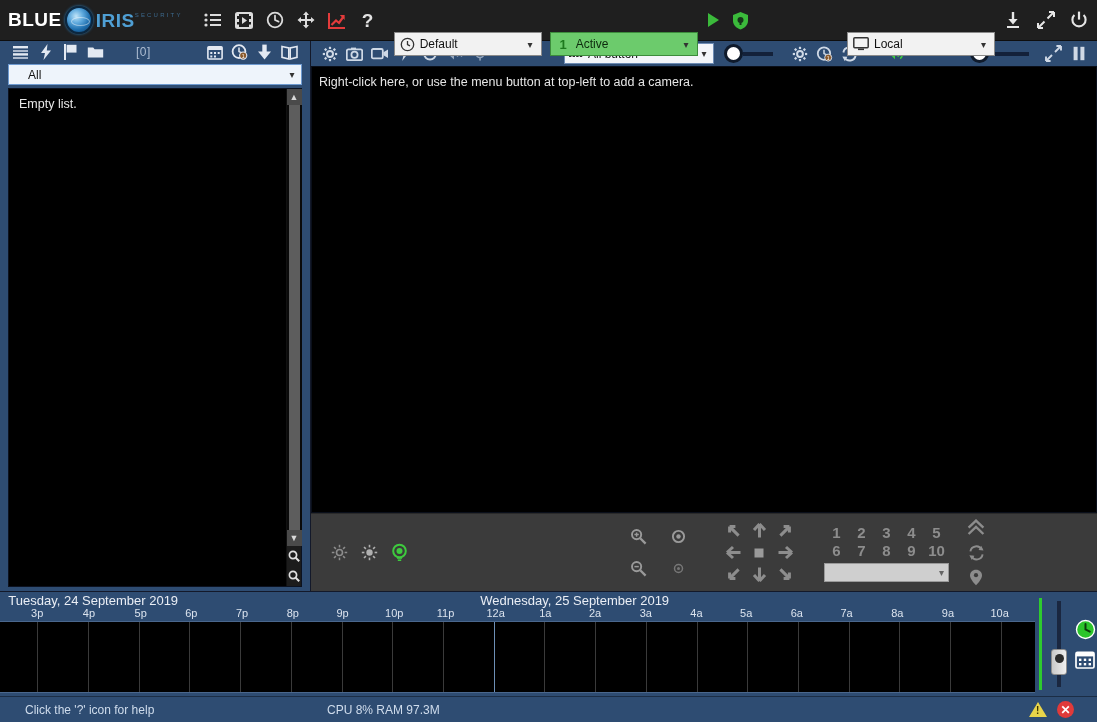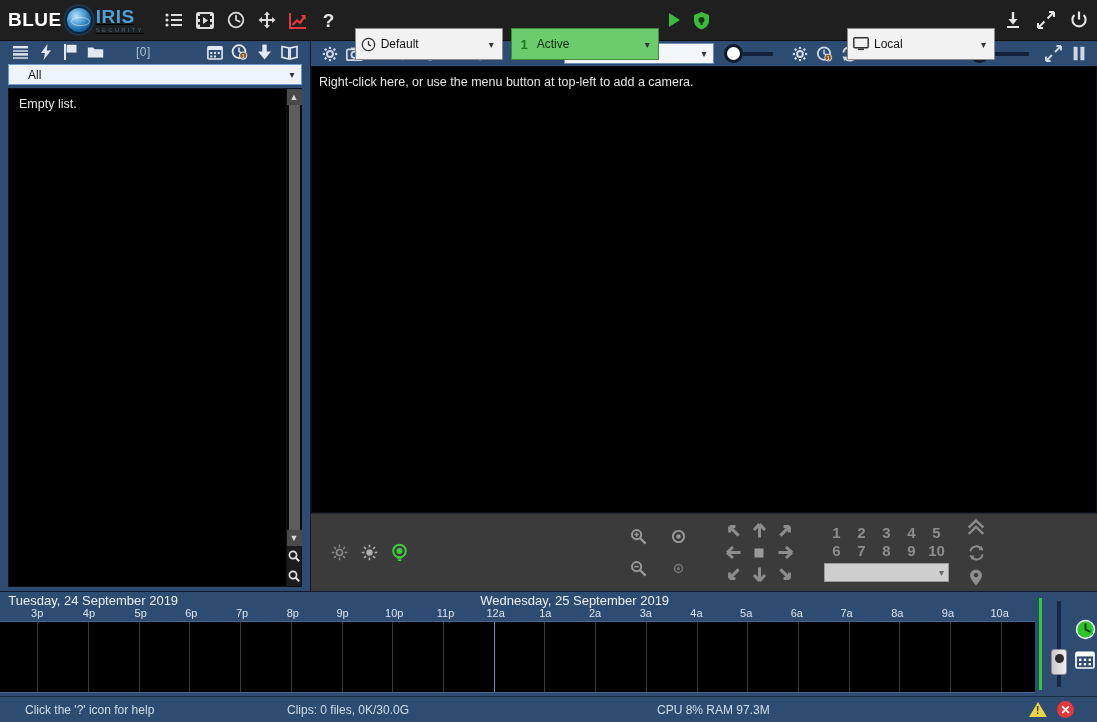--- a/index.html
+++ b/index.html
@@ -35,40 +35,40 @@
     border: 2px solid #0b2740;
     box-shadow: 0 0 3px #2a7fc0;
     position: relative;
   }
   .logo-globe::after {
     content: ""; position: absolute;
     left: 4px; top: 9px; width: 17px; height: 7px;
     border-radius: 50%;
     border: 1px solid rgba(255,255,255,0.45);
   }
-  .logo-iris-wrap { display: flex; flex-direction: column; line-height: 1; text-decoration: underline; }
+  .logo-iris-wrap { display: flex; flex-direction: row; line-height: 1; }
   .logo-iris {
     color: #4f9fd4; font-size: 19px; font-weight: bold; letter-spacing: 0.5px;
   }
   .logo-sec {
     color: #3d6a8e; font-size: 6px; letter-spacing: 2.2px;
     margin-top: 1px; text-align: right;
   }
   .tb-icons { display: flex; align-items: center; gap: 11px; margin-left: 6px; }
   .tb-ico {
     width: 20px; height: 20px; display: flex;
     align-items: center; justify-content: center;
     color: #dcdcdc; cursor: pointer;
   }
   .tb-ico svg { display: block; }
 
   .topbar-spacer { flex: 1; }
 
   .combo {
-    height: 32px; background: #f2f2f2; border: 1px solid #8a8a8a;
+    height: 24px; background: #f2f2f2; border: 1px solid #8a8a8a;
     display: flex; align-items: center; padding: 0 2px 0 5px;
     font-size: 12px; color: #111; cursor: pointer; position: relative; margin-top: 48px;
   }
   .combo .cb-label { flex: 1; padding-left: 5px; white-space: nowrap; overflow: hidden; }
   .combo .caret {
     width: 17px; display: flex; align-items: center; justify-content: center;
     color: #333; font-size: 10px;
   }
   .combo.profile { width: 148px; margin-right: 8px; }
   .combo.status { width: 148px; background: #6ccb6c; border-color: #3c8c3c; }
@@ -919,21 +919,20 @@
               <rect x="13.6" y="13" width="2.4" height="2.4"></rect>
             </g>
           </svg>
         </div>
       </div>
     </div>
   </div>
 
   <div class="statusbar">
     <span class="sb-cell sb-help">Click the '?' icon for help</span>
-    <span class="sb-cell sb-clips">Clips: 0 files, 0K/30.0G</span>
     <span class="sb-cell sb-cpu">CPU 8% RAM 97.3M</span>
     <span class="sb-icons">
       <span class="warn-tri"></span>
       <span class="err-x">✕</span>
     </span>
   </div>
 
 </div>
 
 </body></html>

